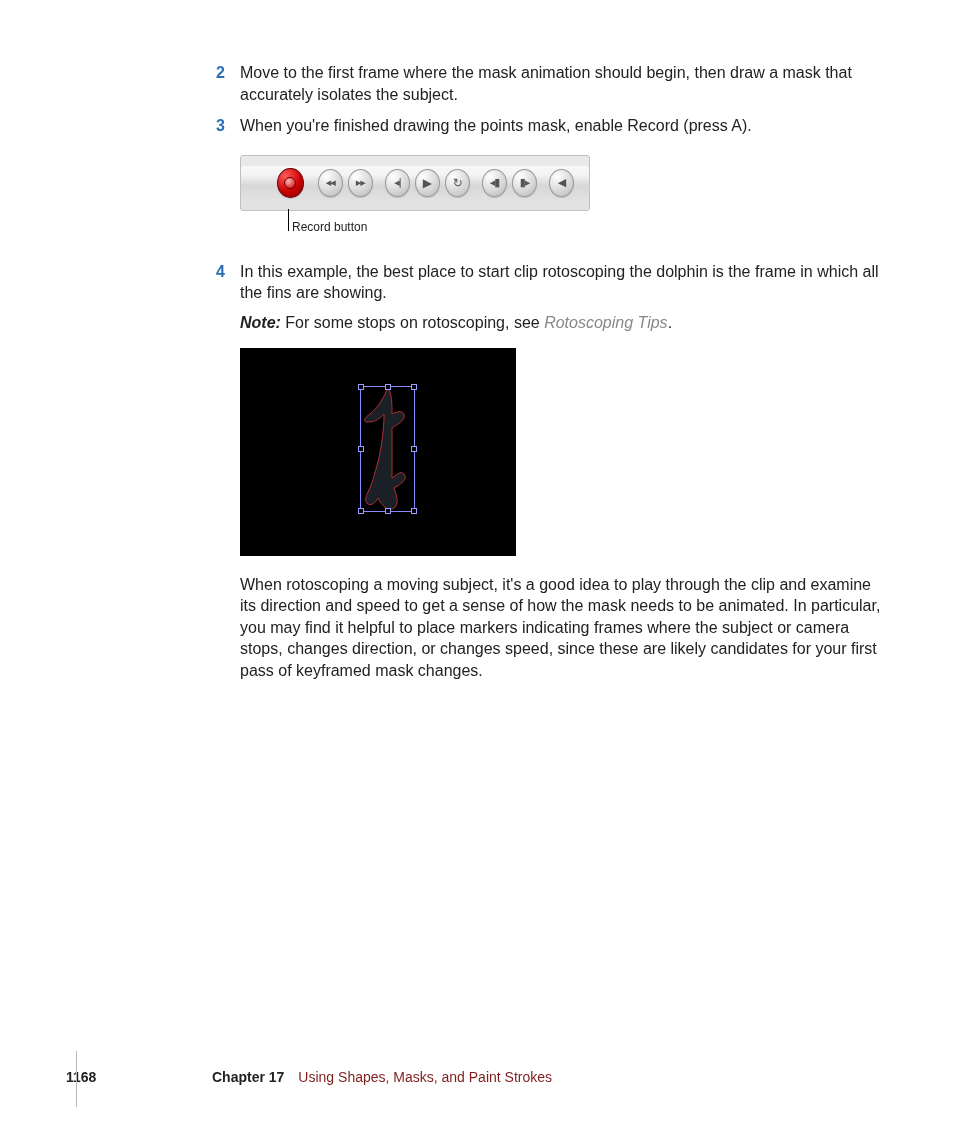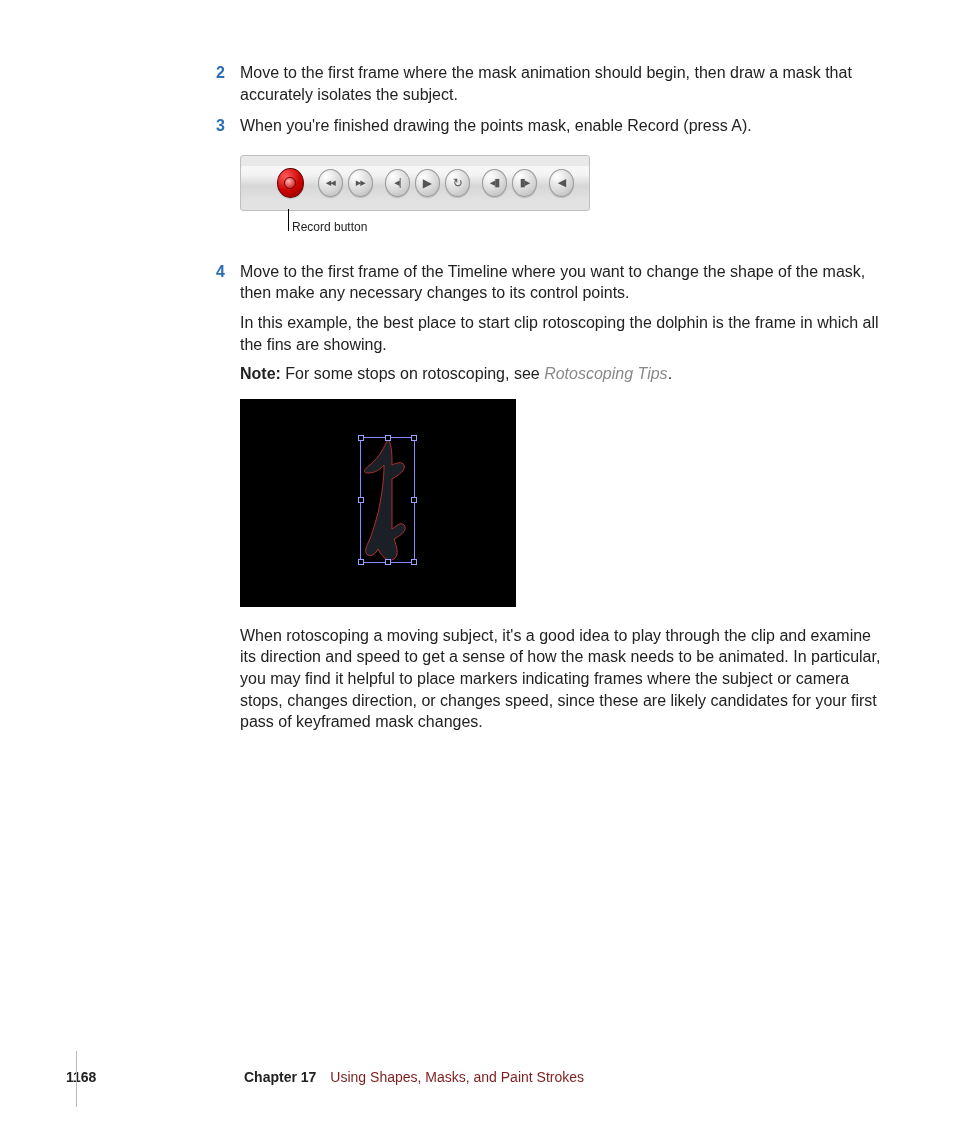--- a/index.html
+++ b/index.html
@@ -36,20 +36,21 @@
     text-align: left;
     margin-left: -24px;
   }
   .step-body {
     flex: 1 1 auto;
   }
   .para {
     margin-bottom: 8px;
   }
   .note-label {
+    font-style: italic;
     font-weight: 700;
   }
   a.tips {
     color: #888;
     text-decoration: none;
     font-style: italic;
   }
   
   .toolbar-wrap {
     margin: 18px 0 8px 0;
@@ -178,21 +179,21 @@
     position: absolute;
     left: 10px;
     bottom: -20px;
     width: 1px;
     height: 56px;
     background: #b8b8b8;
   }
   .footer .chap {
     font-weight: 700;
     color: #222;
-    margin-left: 104px;
+    margin-left: 72px;
   }
   .footer .chaptitle {
     color: #7f1d1d;
     margin-left: 14px;
   }
 </style>
 </head>
 <body>
 
 <div class="page">
@@ -245,21 +246,20 @@
         <div class="line"></div>
         <div class="lbl">Record button</div>
       </div>
     </div>
 
     <div style="height:42px"></div>
 
     <div class="step">
       <div class="step-num">4</div>
       <div class="step-body">
-        <div class="para">Move to the first frame of the Timeline where you want to change the shape of the mask, then make any necessary changes to its control points.</div>
         <div class="para">In this example, the best place to start clip rotoscoping the dolphin is the frame in which all the fins are showing.</div>
         <div class="para">
           <span class="note-label">Note:</span><span>  For some stops on rotoscoping, see </span><a class="tips" href="#">Rotoscoping Tips</a><span>.</span>
         </div>
 
         <div class="viewer">
           <svg class="dolphin" viewBox="0 0 58 130">
             <path d="M30 4 C26 12 22 22 12 30 C6 34 4 38 10 38 C18 38 22 34 26 30
                      C26 44 24 60 20 78 C16 92 14 100 10 108 C8 112 6 118 10 120
                      C14 122 18 118 20 114 C24 122 30 128 36 124 C42 120 38 110 36 104

